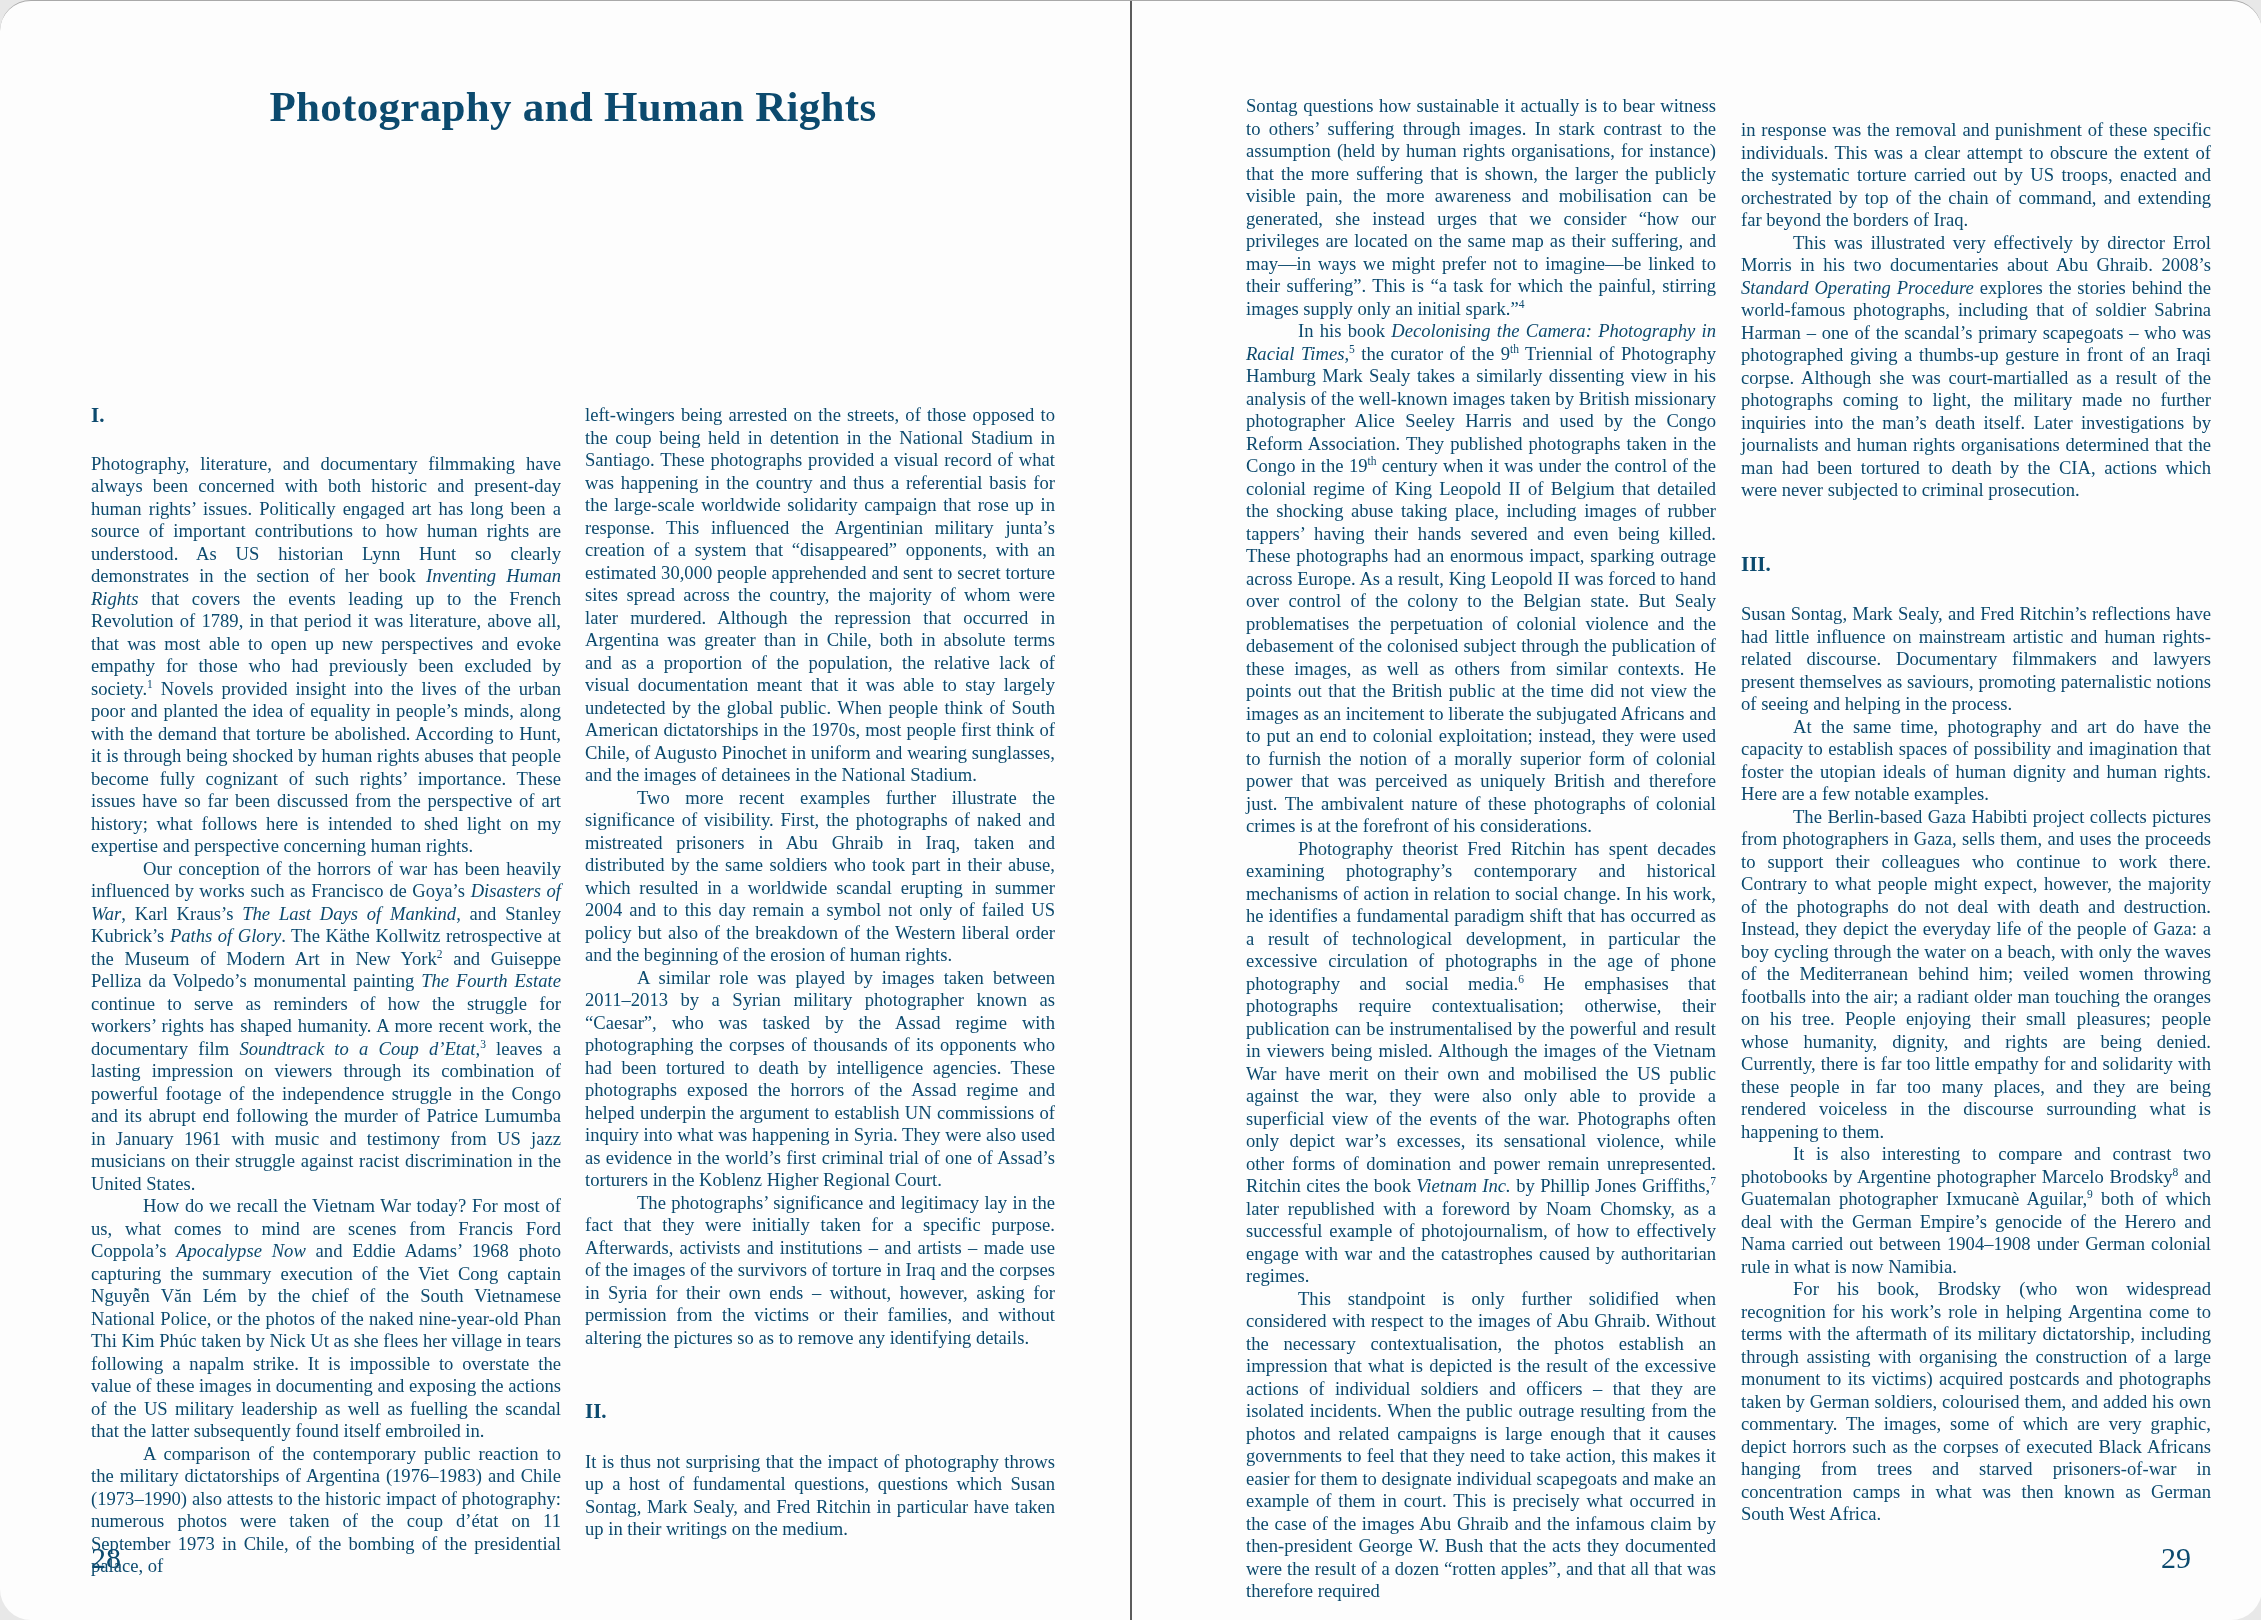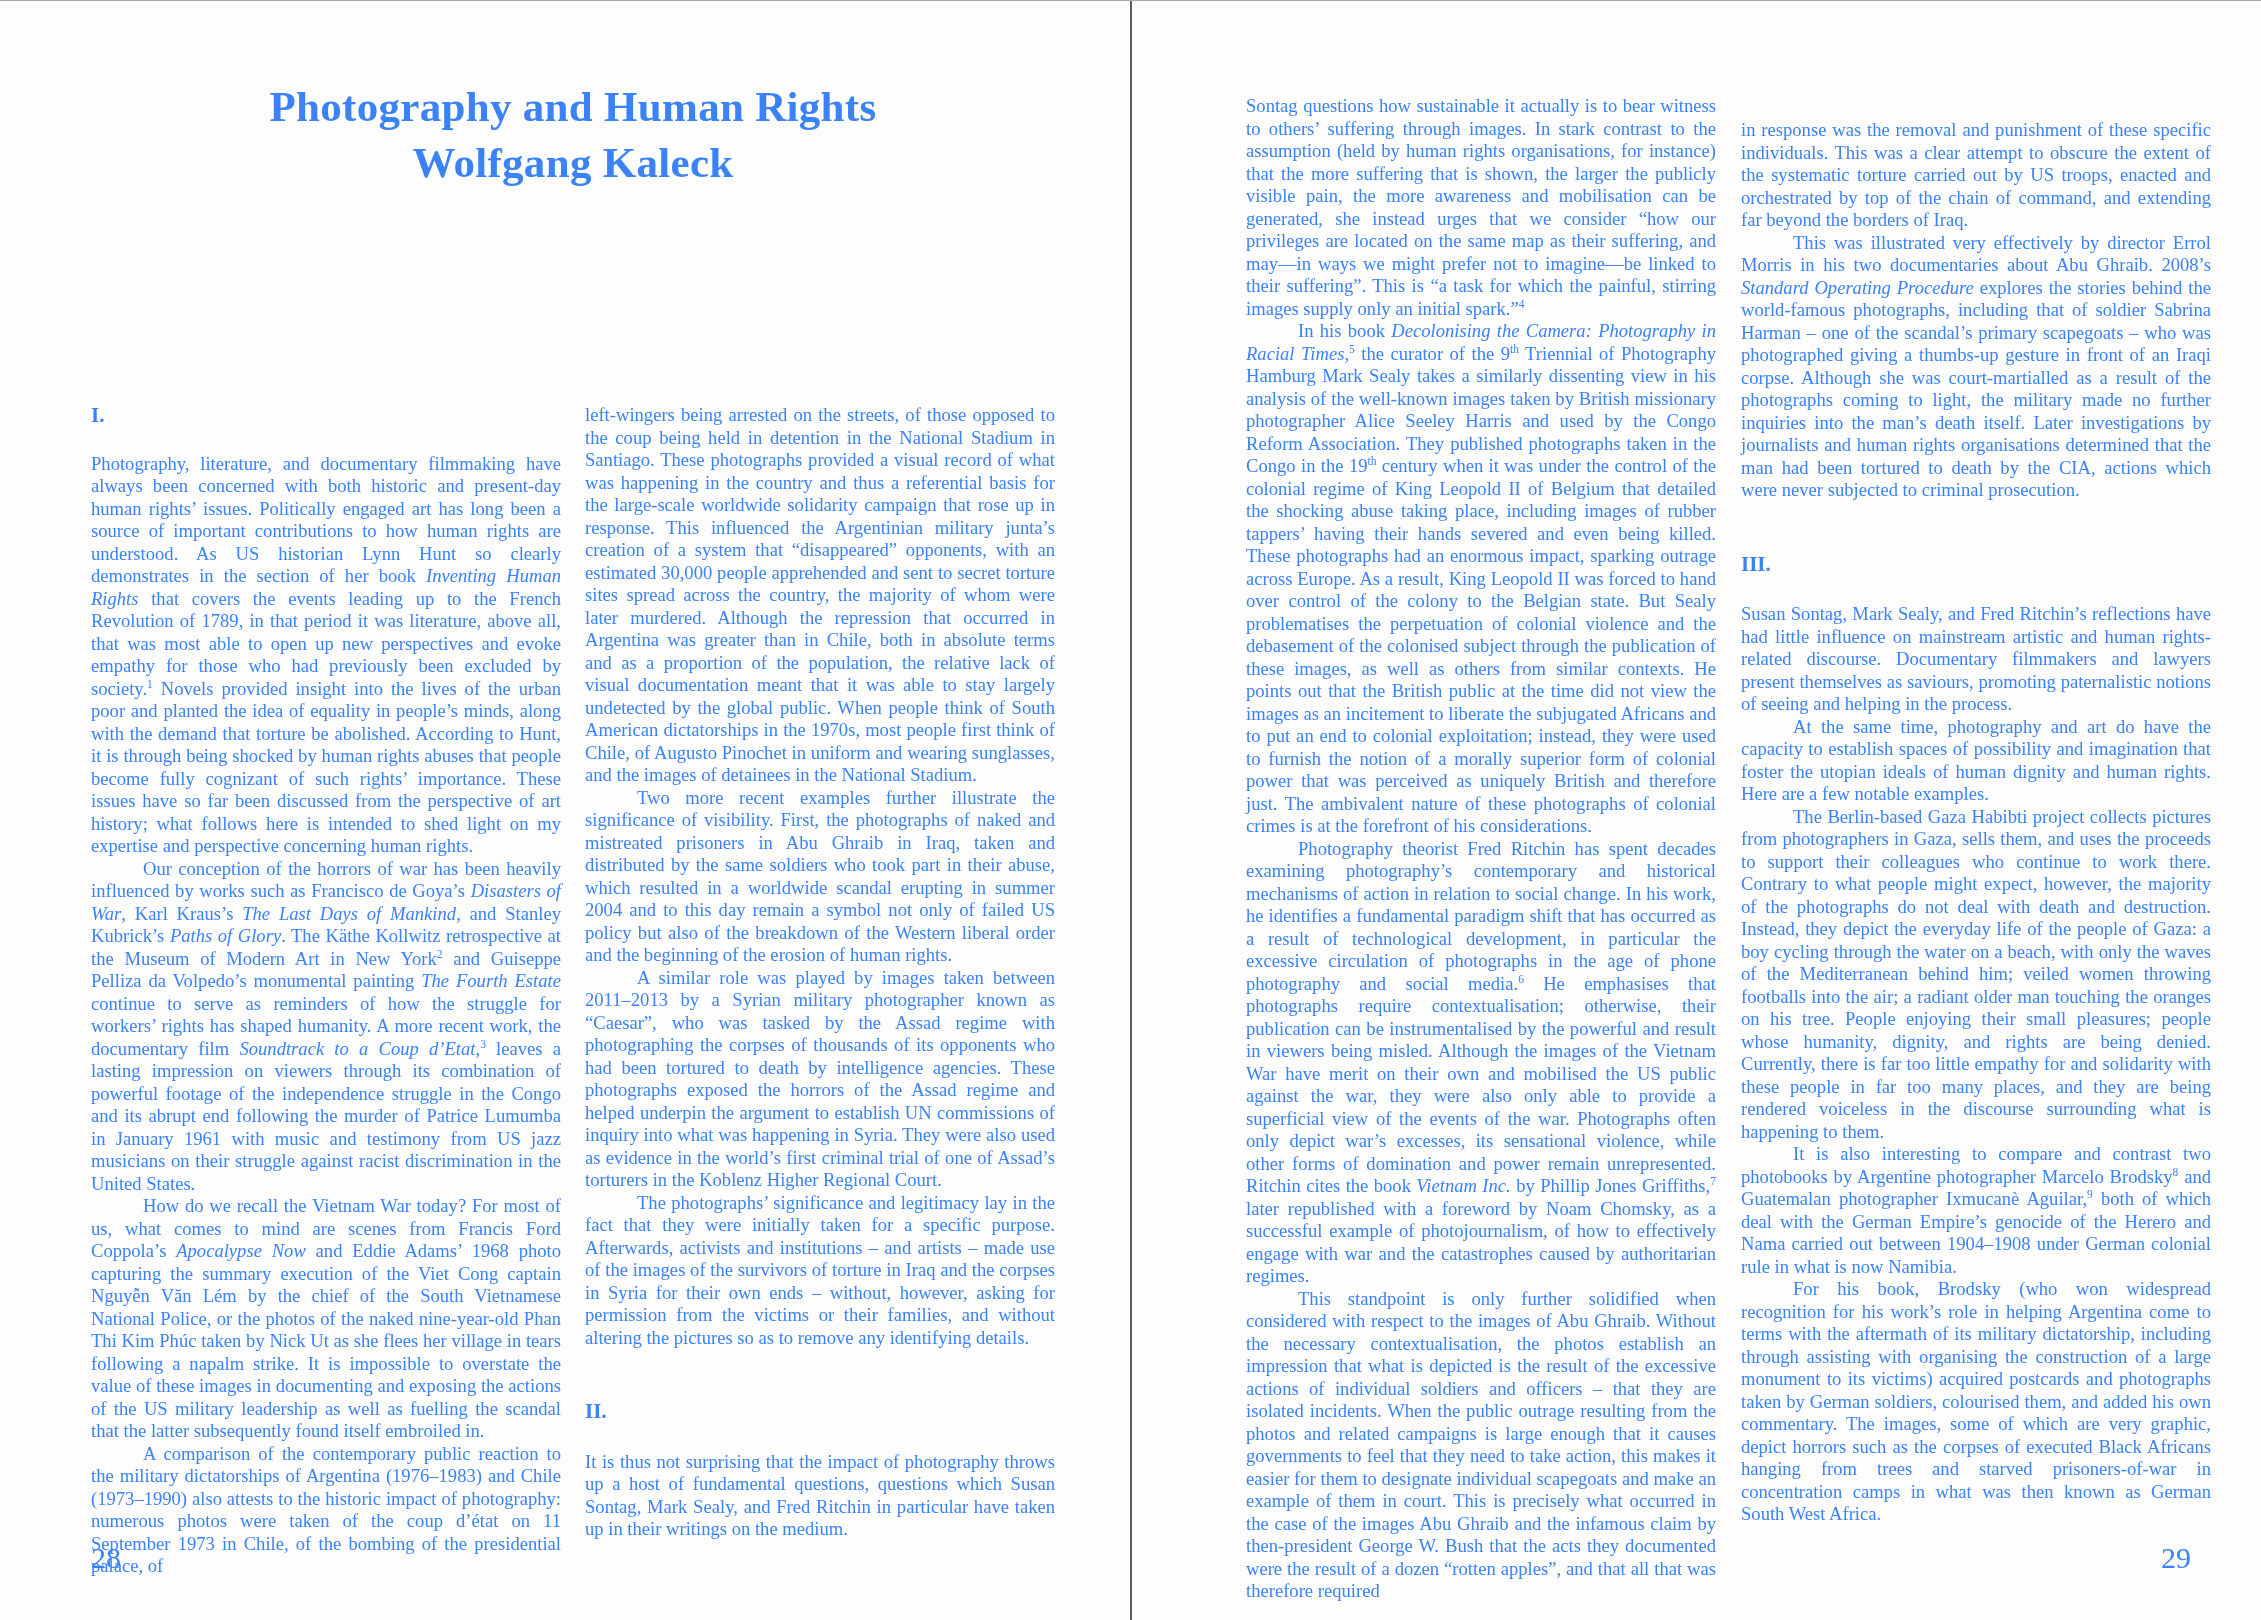--- a/index.html
+++ b/index.html
@@ -1,24 +1,25 @@
 <!DOCTYPE html>
 <html lang="en" style="font-size:14.5px"><head>
 <meta charset="utf-8">
 <style>
   html,body{margin:0;padding:0;background:#e8e8e8;}
   .spread{
     position:relative;
     width:2262px;height:1620px;
     background:#fdfdfd;
     font-family:"Liberation Serif", serif;
-    color:#3b82f6;
+    color:#0c4a6e;
     overflow:hidden;
     border-top:0.9px solid #a9a9a9;
     box-sizing:border-box;
+    border-radius:31px;
   }
   .fold{
     position:absolute;left:1130px;top:0;
     width:1.8px;height:1620px;
     background:#5c5c5c;
   }
   .title-block{
     position:absolute;left:91px;top:78px;width:964px;
     text-align:center;
     font-weight:700;
@@ -58,21 +59,20 @@
 </head>
 <body>
 
 <div class="spread">
 
   <div class="fold"></div>
 
   <div>
     <div class="title-block">
       <div>Photography and Human Rights</div>
-      <div>Wolfgang Kaleck</div>
     </div>
 
     <section class="col" style="left:91px;top:403px;">
       <h2 class="sec">I.</h2>
       <p>Photography, literature, and documentary filmmaking have always been concerned with both historic and present-day human rights’ issues. Politically engaged art has long been a source of important contributions to how human rights are understood. As US historian Lynn Hunt so clearly demonstrates in the section of her book <i>Inventing Human Rights</i> that covers the events leading up to the French Revolution of 1789, in that period it was literature, above all, that was most able to open up new perspectives and evoke empathy for those who had previously been excluded by society.<sup>1</sup> Novels provided insight into the lives of the urban poor and planted the idea of equality in people’s minds, along with the demand that torture be abolished. According to Hunt, it is through being shocked by human rights abuses that people become fully cognizant of such rights’ importance. These issues have so far been discussed from the perspective of art history; what follows here is intended to shed light on my expertise and perspective concerning human rights.</p>
       <p class="ind">Our conception of the horrors of war has been heavily influenced by works such as Francisco de Goya’s <i>Disasters of War</i>, Karl Kraus’s <i>The Last Days of Mankind</i>, and Stanley Kubrick’s <i>Paths of Glory</i>. The Käthe Kollwitz retrospective at the Museum of Modern Art in New York<sup>2</sup> and Guiseppe Pelliza da Volpedo’s monumental painting <i>The Fourth Estate</i> continue to serve as reminders of how the struggle for workers’ rights has shaped humanity. A more recent work, the documentary film <i>Soundtrack to a Coup d’Etat</i>,<sup>3</sup> leaves a lasting impression on viewers through its combination of powerful footage of the independence struggle in the Congo and its abrupt end following the murder of Patrice Lumumba in January 1961 with music and testimony from US jazz musicians on their struggle against racist discrimination in the United States.</p>
       <p class="ind">How do we recall the Vietnam War today? For most of us, what comes to mind are scenes from Francis Ford Coppola’s <i>Apocalypse Now</i> and Eddie Adams’ 1968 photo capturing the summary execution of the Viet Cong captain Nguyễn Văn Lém by the chief of the South Vietnamese National Police, or the photos of the naked nine-year-old Phan Thi Kim Phúc taken by Nick Ut as she flees her village in tears following a napalm strike. It is impossible to overstate the value of these images in documenting and exposing the actions of the US military leadership as well as fuelling the scandal that the latter subsequently found itself embroiled in.</p>
       <p class="ind">A comparison of the contemporary public reaction to the military dictatorships of Argentina (1976–1983) and Chile (1973–1990) also attests to the historic impact of photography: numerous photos were taken of the coup d’état on 11 September 1973 in Chile, of the bombing of the presidential palace, of</p>
     </section>
 

